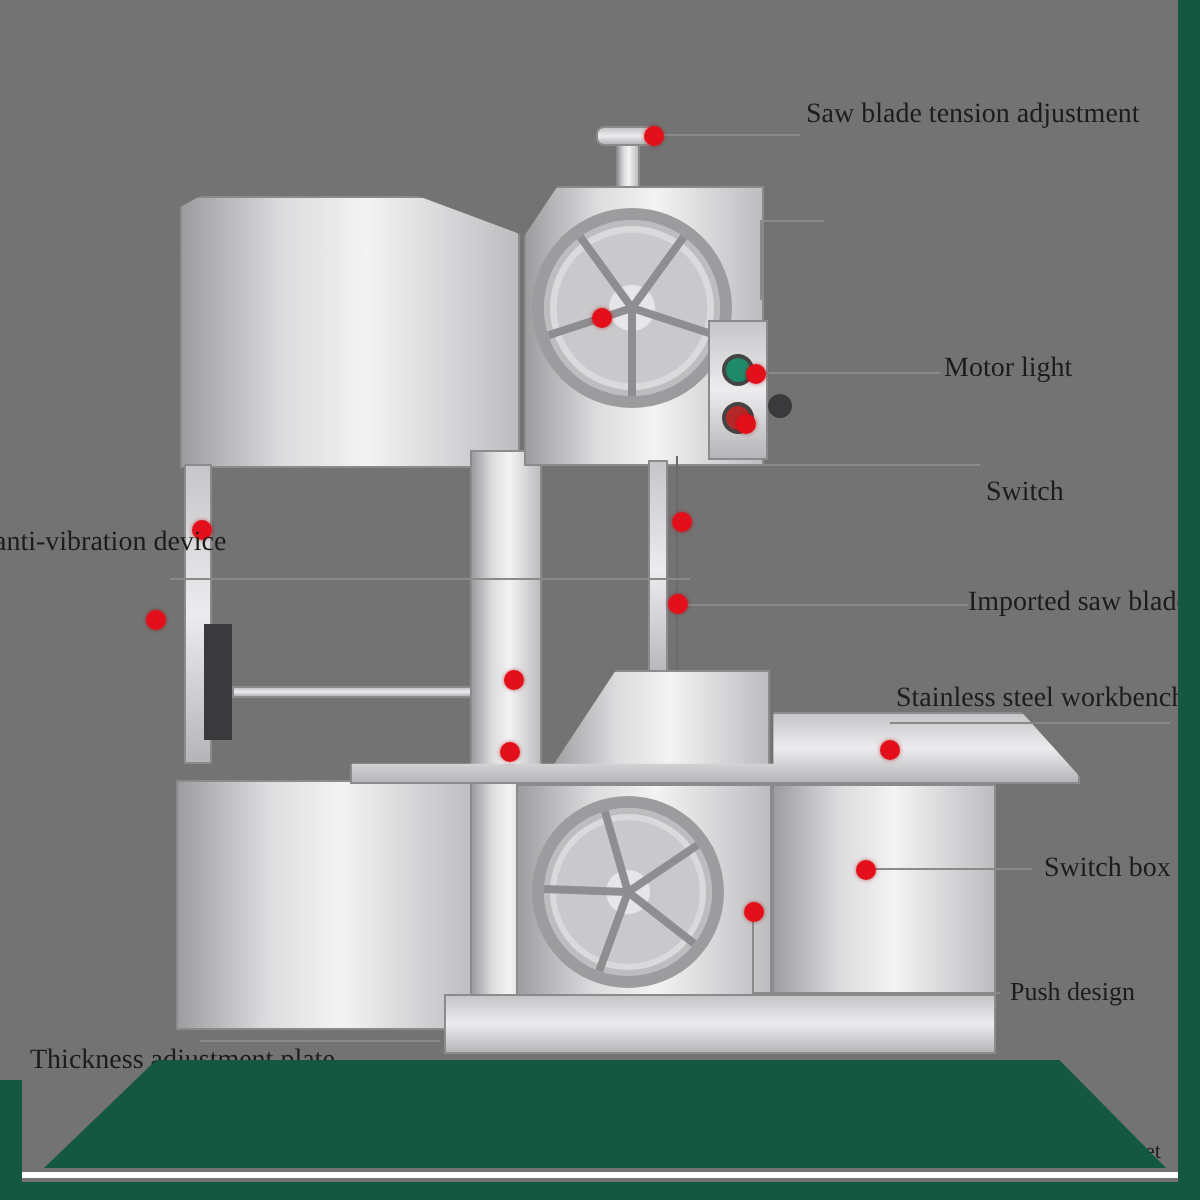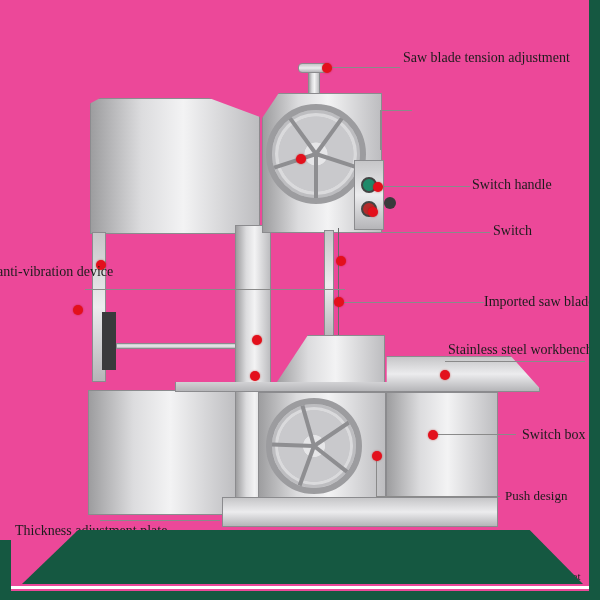--- a/index.html
+++ b/index.html
@@ -1,18 +1,18 @@
 <!DOCTYPE html>
 <html><head>
   <meta charset="utf-8">
   <style>
     * { box-sizing: border-box; margin: 0; padding: 0; }
     html, body { width: 600px; height: 600px; overflow: hidden; background: #f2f2f3; }
     body { position: relative; font-family: "Liberation Serif", "DejaVu Serif", serif; }
-    #stage { position: absolute; left: 0; top: 0; width: 600px; height: 600px; background: #ec4899; overflow: hidden; }
+    #stage { position: absolute; left: 0; top: 0; width: 600px; height: 600px; background: #737373; overflow: hidden; }
 
     .label { position: absolute; font-size: 14px; color: #1c1c1c; white-space: nowrap; line-height: 16px; }
     .leader { position: absolute; height: 1px; background: #8a8a8a; }
     .vleader { position: absolute; width: 1px; background: #8a8a8a; }
     .dot { position: absolute; width: 10px; height: 10px; border-radius: 50%; background: #e3101c; box-shadow: 0 0 2px rgba(180,0,0,0.6); }
 
     
     .steel { position: absolute; background: linear-gradient(90deg,#9d9d9f 0%,#dcdcde 30%,#f3f3f4 55%,#bdbdc0 100%); border: 1px solid #8b8b8e; }
     .steel-v { position: absolute; background: linear-gradient(180deg,#c6c6c8 0%,#ececee 50%,#b5b5b8 100%); border: 1px solid #8b8b8e; }
     .dark { position: absolute; background: #3a3a3c; }
@@ -97,22 +97,22 @@
   <div class="dot" style="left:73px;top:305px;"></div>
   <div class="dot" style="left:336px;top:256px;"></div>
   <div class="dot" style="left:334px;top:297px;"></div>
   <div class="dot" style="left:252px;top:335px;"></div>
   <div class="dot" style="left:250px;top:371px;"></div>
   <div class="dot" style="left:440px;top:370px;"></div>
   <div class="dot" style="left:428px;top:430px;"></div>
   <div class="dot" style="left:372px;top:451px;"></div>
 
   <div class="label" style="left:403px;top:50px;">Saw blade tension adjustment</div>
-  <div class="label" style="left:472px;top:177px;">Switch handle</div>
-  <div class="label" style="left:493px;top:223px;">Switch</div>
+  <div class="label" style="left:472px;top:177px;">Motor light</div>
+  <div class="label" style="left:493px;top:239px;">Switch</div>
   <div class="label" style="left:-3px;top:264px;">anti-vibration device</div>
   <div class="label" style="left:484px;top:294px;">Imported saw blade</div>
   <div class="label" style="left:448px;top:342px;">Stainless steel workbench</div>
   <div class="label" style="left:522px;top:427px;">Switch box</div>
   <div class="label" style="left:505px;top:488px;font-size:13px;">Push design</div>
   <div class="label" style="left:15px;top:523px;">Thickness adjustment plate</div>
   <div class="label" style="left:564px;top:568px;font-size:11px;">feet</div>
 
   <div id="frame-right"></div>
   <div id="frame-left"></div>

